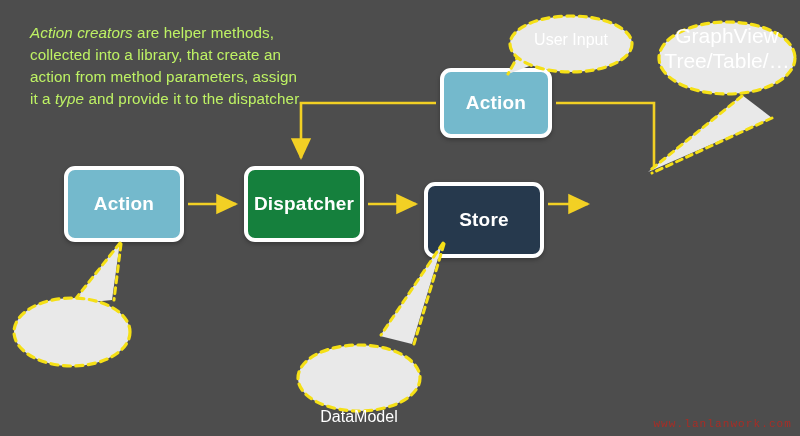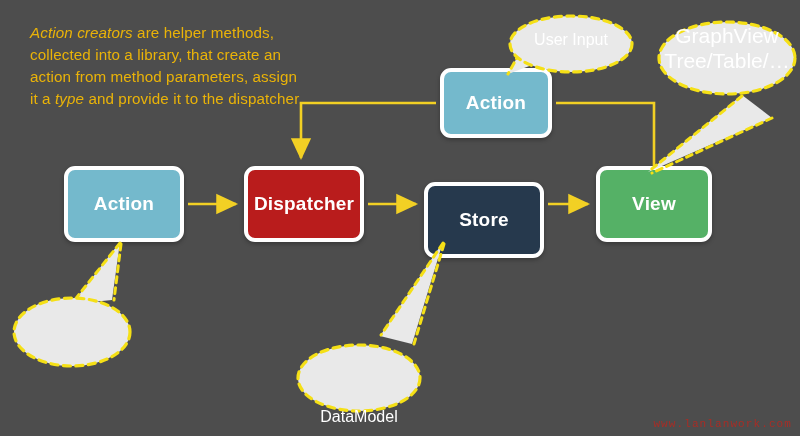--- a/index.html
+++ b/index.html
@@ -13,21 +13,21 @@
     width: 800px;
     height: 436px;
     background: #4d4d4d;
     overflow: hidden;
     font-family: "Liberation Sans", sans-serif;
   }
 
   
   .para {
     position: absolute;
-    color: #eab308;
+    color: #bef264;
     font-size: 15.2px;
     line-height: 1.44;
     letter-spacing: 0.1px;
     white-space: pre-line;
   }
   .para i { font-style: italic; }
 
   #para-creators { left: 30px;  top: 22px;  width: 275px; }
   #para-every    { left: 195px; top: 262px; width: 232px; }
   #para-after    { left: 430px; top: 262px; width: 360px; }
@@ -42,21 +42,21 @@
     display: flex;
     align-items: center;
     justify-content: center;
     color: #ffffff;
     font-weight: bold;
     font-size: 19px;
     letter-spacing: 0.2px;
     box-shadow: 0 2px 4px rgba(0,0,0,0.28);
   }
   #node-actioncreator { left: 64px;  top: 166px; width: 120px; height: 76px; background: #74b9cc; }
-  #node-dispatcher    { left: 244px; top: 166px; width: 120px; height: 76px; background: #b91c1c; }
+  #node-dispatcher    { left: 244px; top: 166px; width: 120px; height: 76px; background: #15803d; }
   #node-store         { left: 424px; top: 166px; width: 120px; height: 76px; background: #26394d; margin-top: 16px; }
   #node-view          { left: 596px; top: 166px; width: 116px; height: 76px; background: #55b166; }
   #node-action-top    { left: 440px; top: 68px;  width: 112px; height: 70px; background: #74b9cc; }
 
   
   .layer {
     position: absolute;
     left: 0; top: 0;
     width: 800px; height: 436px;
     pointer-events: none;
@@ -117,23 +117,20 @@
 
   <div class="node" id="node-actioncreator">
     <span>Action</span>
   </div>
   <div class="node" id="node-dispatcher">
     <span>Dispatcher</span>
   </div>
   <div class="node" id="node-store">
     <span>Store</span>
   </div>
-  <div class="node" id="node-view">
-    <span>View</span>
-  </div>
   <div class="node" id="node-action-top">
     <span>Action</span>
   </div>
 
   <svg id="bubble-layer" class="layer" viewBox="0 0 800 436">
 
     <g>
       <path d="M530,34 L508,74 L556,56 z" fill="#e9e9e9"></path>
       <path d="M530,34 L508,74" fill="none" stroke="#f5e016" stroke-width="3" stroke-dasharray="6 5" stroke-linecap="round"></path>
       <ellipse cx="571" cy="44" rx="61" ry="28" fill="#e9e9e9" stroke="#f5e016" stroke-width="3.2" stroke-dasharray="7 5.5" stroke-linecap="round"></ellipse>

